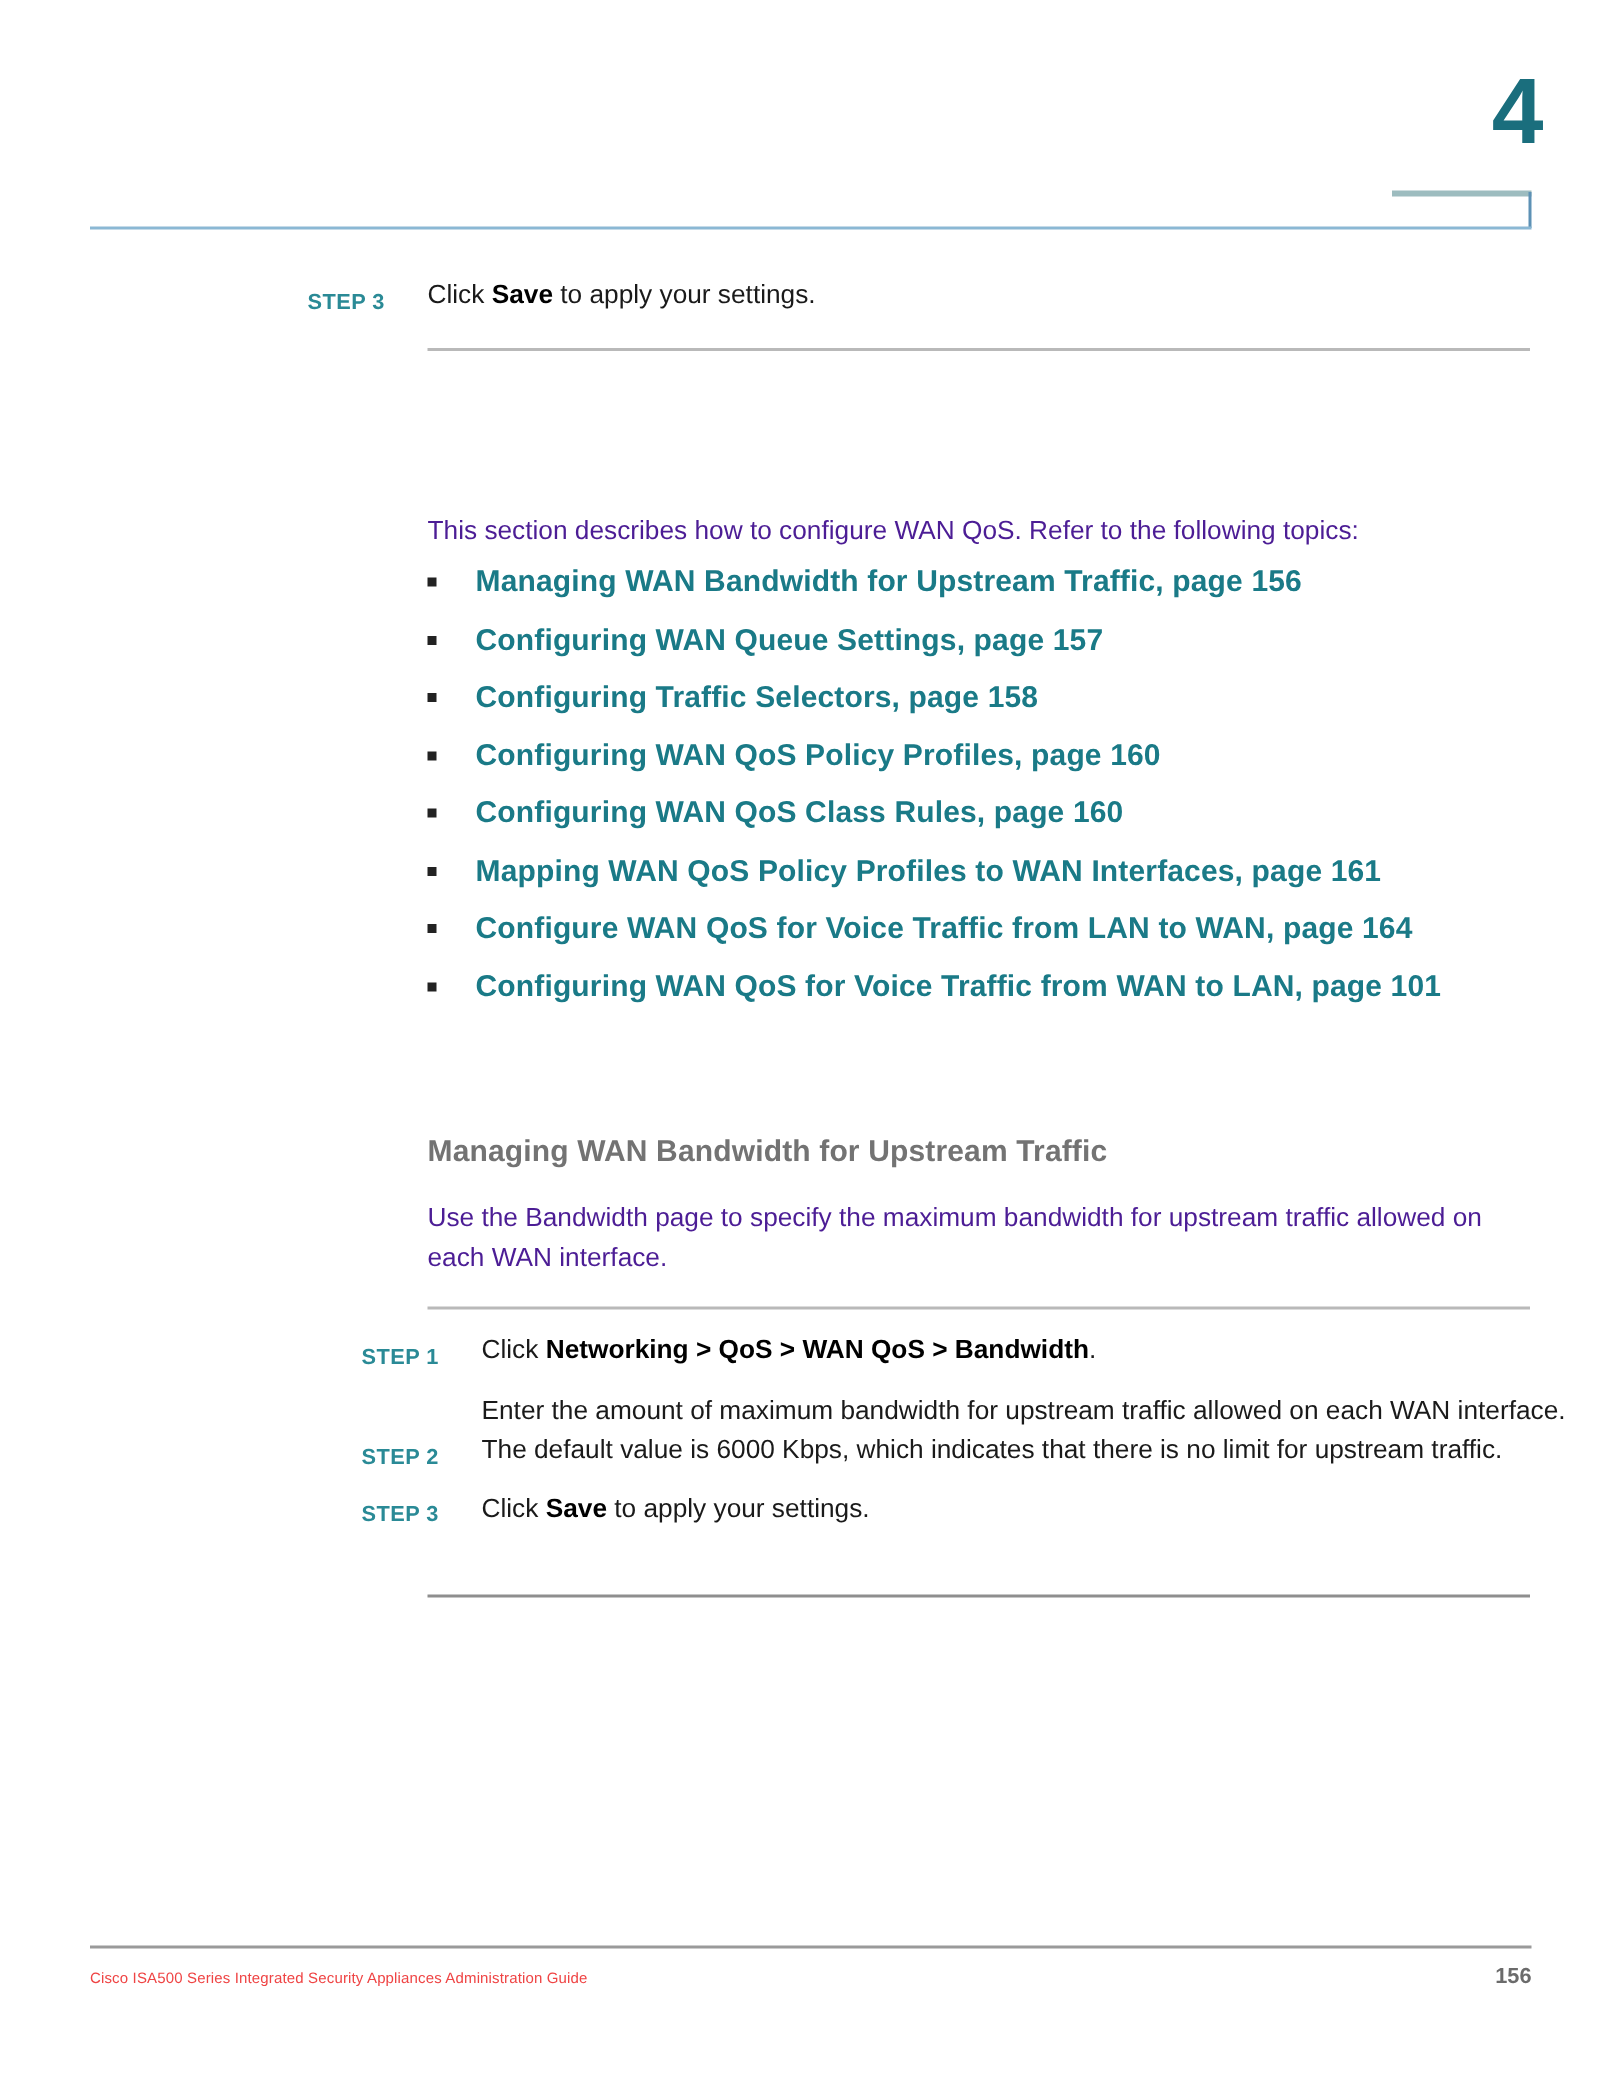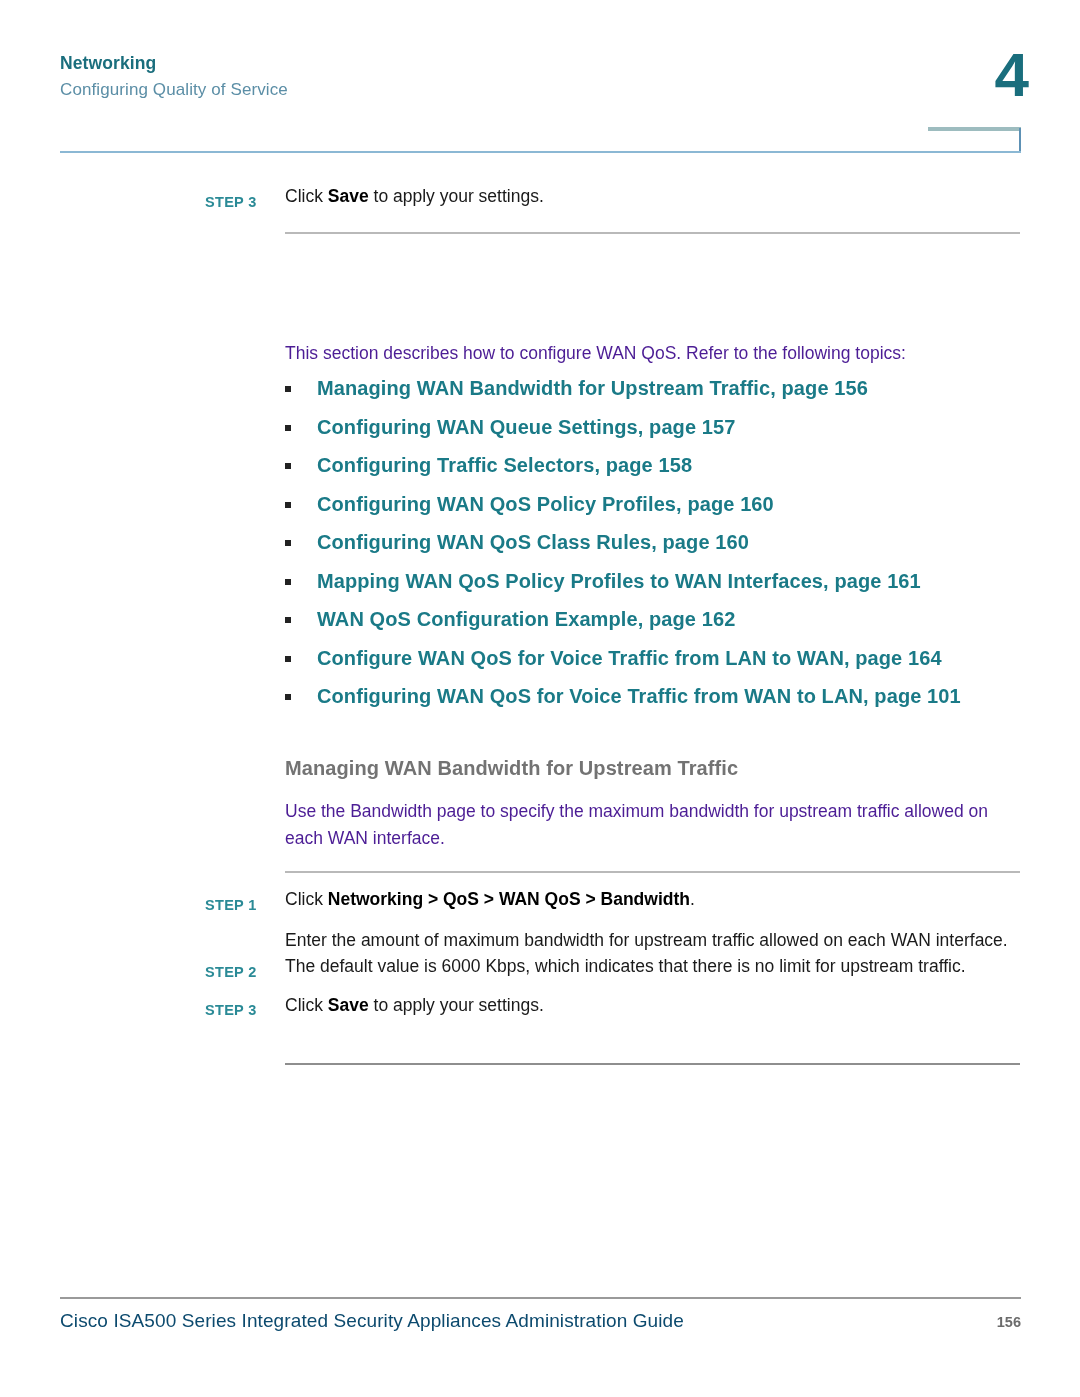--- a/index.html
+++ b/index.html
@@ -207,39 +207,35 @@
   .footer {
     position: absolute;
     left: 60px;
     top: 1310px;
     width: 961px;
     display: flex;
     justify-content: space-between;
     align-items: baseline;
   }
   .footer-text {
-    font-size: 19px;
-    color: #0c4a6e;
+    font-size: 10px;
+    color: #ef4444;
     letter-spacing: 0.1px;
   }
   .footer-page {
     font-size: 14.5px;
     color: #6b6b6b;
     font-weight: bold;
   }
 </style>
 </head>
 <body>
 
 <div class="page">
 
-  <div class="header">
-    <div class="hdr-chapter-label">Networking</div>
-    <div class="hdr-section-label">Configuring Quality of Service</div>
-  </div>
 
   <div class="chapter-number">4</div>
 
   <div class="hdr-rule-thick"></div>
   <div class="hdr-rule-vert"></div>
   <div class="hdr-rule-main"></div>
 
   <div class="step-block" style="position:absolute; left:0; top:183px; margin-left:0;">
     <div class="step-row" style="margin-left:205px; width:815px;">
       <div class="step-label">STEP 3</div>
@@ -272,38 +268,34 @@
     <li class="topic-item">
       <span class="topic-bullet"><i></i></span>
       <a class="topic-link" href="#">Configuring WAN QoS Class Rules, page 160</a>
     </li>
     <li class="topic-item">
       <span class="topic-bullet"><i></i></span>
       <a class="topic-link" href="#">Mapping WAN QoS Policy Profiles to WAN Interfaces, page 161</a>
     </li>
     <li class="topic-item">
       <span class="topic-bullet"><i></i></span>
-      <a class="topic-link" href="#">WAN QoS Configuration Example, page 162</a>
-    </li>
-    <li class="topic-item">
-      <span class="topic-bullet"><i></i></span>
       <a class="topic-link" href="#">Configure WAN QoS for Voice Traffic from LAN to WAN, page 164</a>
     </li>
     <li class="topic-item">
       <span class="topic-bullet"><i></i></span>
       <a class="topic-link" href="#">Configuring WAN QoS for Voice Traffic from WAN to LAN, page 101</a>
     </li>
   </ul>
 
   <h2 class="sub-title" style="top:757px;">Managing WAN Bandwidth for Upstream Traffic</h2>
   <p class="body-text" style="top:798px; width:725px;">Use the Bandwidth page to specify the maximum bandwidth for upstream traffic allowed on each WAN interface.</p>
 
   <div class="rule-thin" style="position:absolute; top:871px; left:0;"></div>
 
-  <div class="step-block" style="position:absolute; left:0; top:886px; margin-left:0;">
+  <div class="step-block" style="position:absolute; left:0; top:886px; margin-left:0;padding-left:36px;">
     <div class="step-row" style="margin-left:205px; width:815px;">
       <div class="step-label">STEP 1</div>
       <div class="step-text"><span>Click </span><b>Networking &gt; QoS &gt; WAN QoS &gt; Bandwidth</b><span>.</span></div>
     </div>
     <div class="step-row" style="margin-left:205px; width:815px; margin-bottom:12px;">
       <div class="step-label">STEP 2</div>
       <div class="step-text"><span>Enter the amount of maximum bandwidth for upstream traffic allowed on each WAN interface. The default value is 6000 Kbps, which indicates that there is no limit for upstream traffic.</span></div>
     </div>
     <div class="step-row" style="margin-left:205px; width:815px; margin-bottom:0;">
       <div class="step-label">STEP 3</div>

